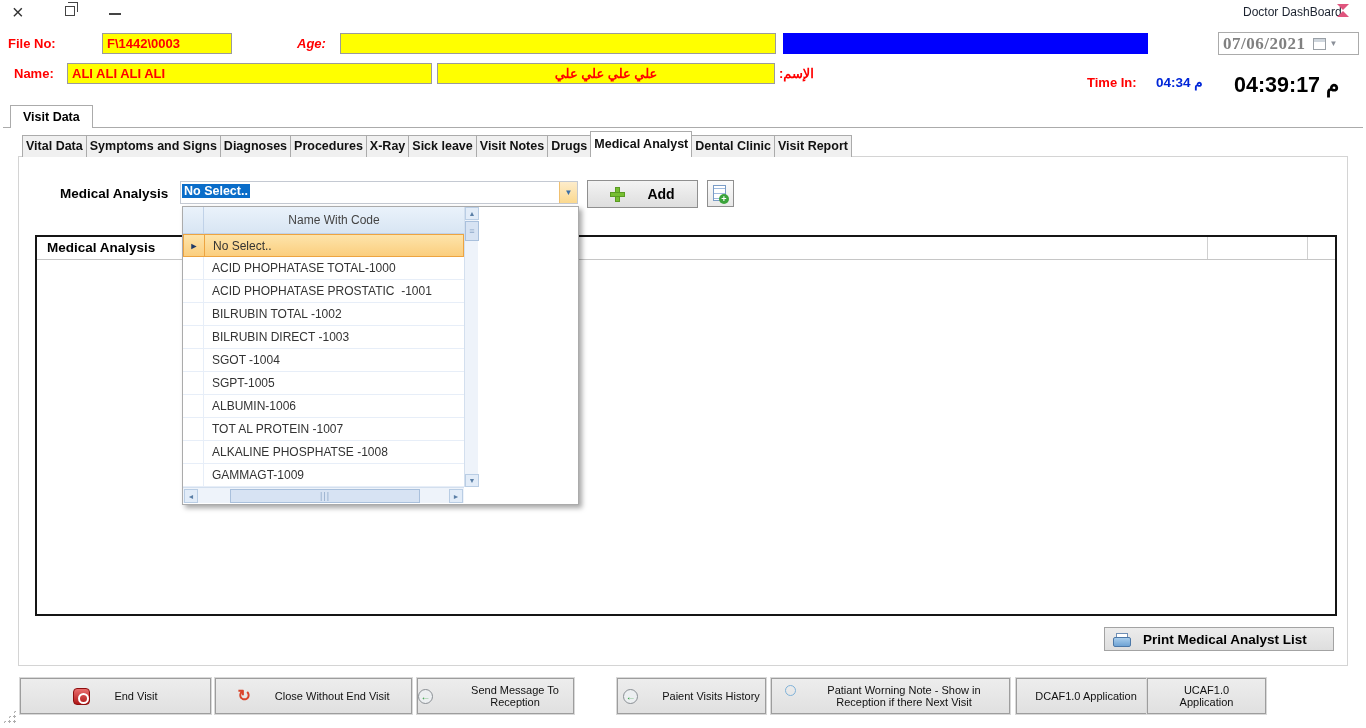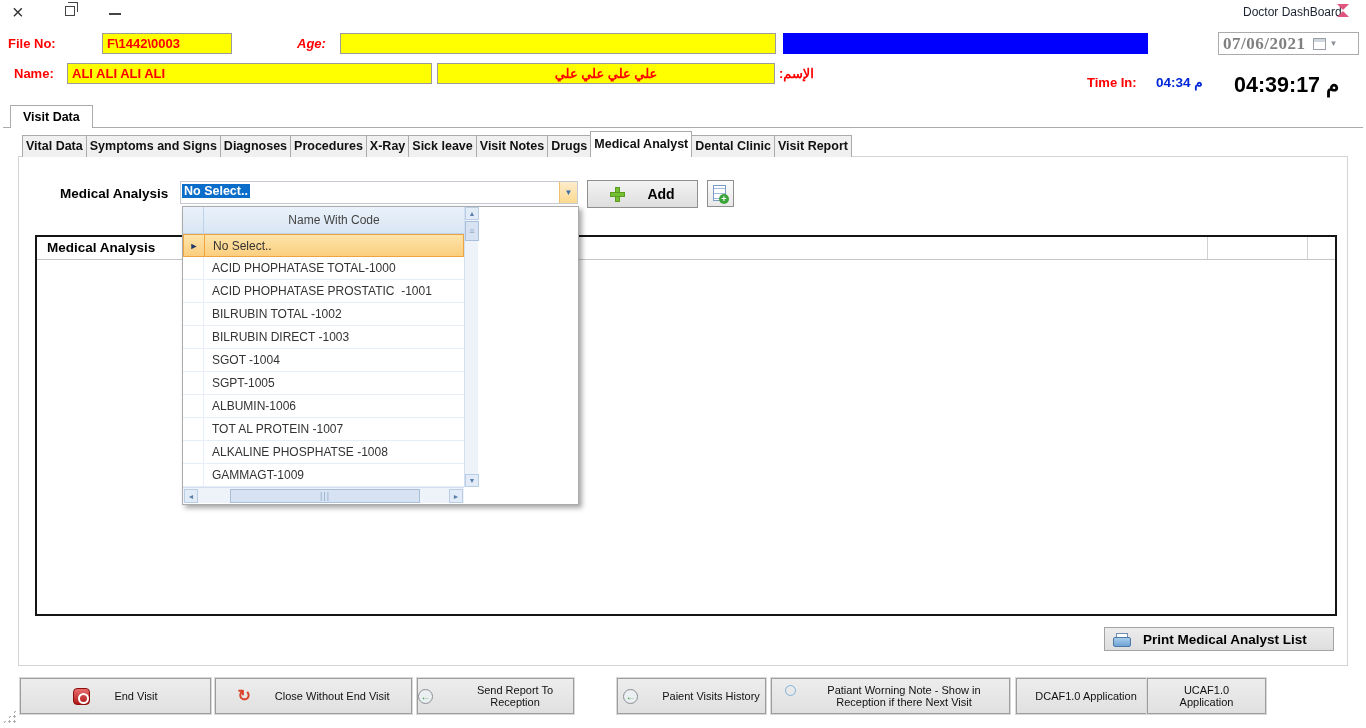--- a/index.html
+++ b/index.html
@@ -279,21 +279,21 @@
     <div class="fbtn">
       <span class="fi fi-end-visit"></span>
       <span class="ftext">End Visit</span>
     </div>
     <div class="fbtn">
       <span class="fi fi-close-arrow">↻</span>
       <span class="ftext">Close Without End Visit</span>
     </div>
     <div class="fbtn">
       <span class="fi fi-green-arrow">←</span>
-      <span class="ftext">Send Report To Reception</span>
+      <span class="ftext">Send Message To Reception</span>
     </div>
     <div class="fbtn">
       <span class="fi fi-green-arrow">←</span>
       <span class="ftext">Paient Visits History</span>
     </div>
     <div class="fbtn">
       <span class="fi fi-info"></span>
       <span class="ftext">Patiant Worning Note - Show in Reception if there Next Visit</span>
     </div>
     <div class="fbtn">

